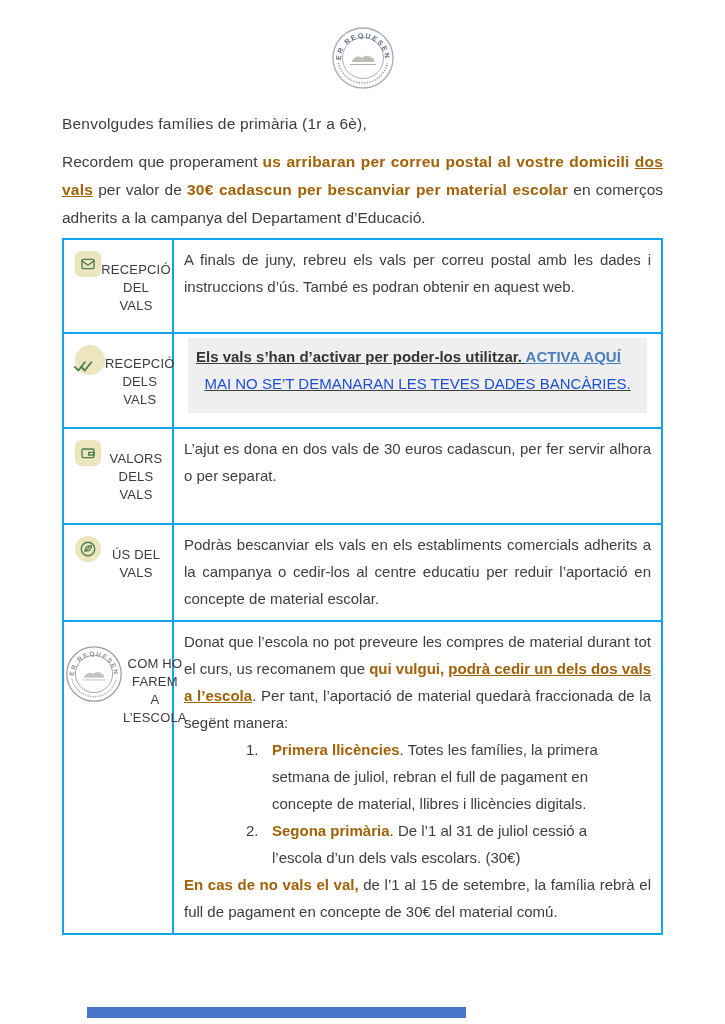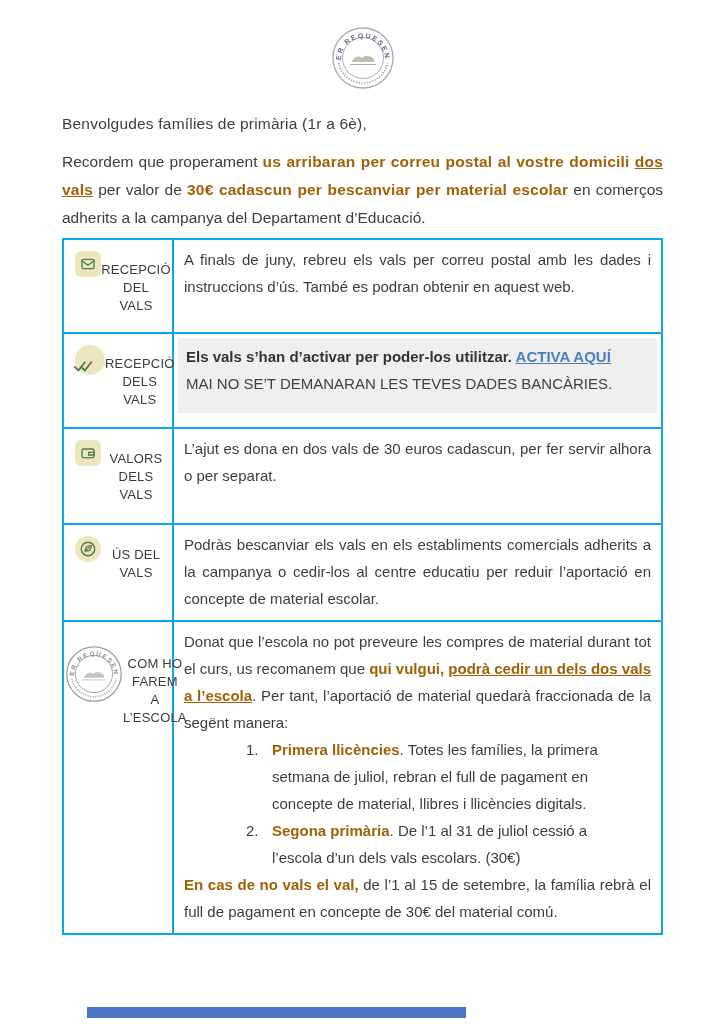--- a/index.html
+++ b/index.html
@@ -21,24 +21,24 @@
   .label-inner.top{justify-content:flex-start;padding-top:22px;}
   .icon-row{display:flex;padding-left:10px;}
   .icon-row.center{justify-content:center;padding-left:0;}
   .icon-box{width:26px;height:26px;border-radius:6px;background:#ece5bd;display:flex;align-items:center;justify-content:center;}
   .icon-circle{width:30px;height:30px;border-radius:50%;background:#ece5bd;display:flex;align-items:flex-end;justify-content:flex-start;position:relative;}
   .icon-circle svg{position:absolute;left:-3px;bottom:-1px;}
   .row-label{font-size:13px;line-height:18px;color:#3b3b3b;text-align:center;letter-spacing:.2px;margin-top:10px;}
   .row-label.bold{font-weight:400;}
   .text-cell{padding:6px 10px 8px;font-size:15px;line-height:27px;color:#3d3d3d;text-align:justify;}
   .text-cell p{margin:0;}
-  .hl-cell{padding:4px 4px 8px;}
+  .hl-cell{padding:4px 14px 8px;text-decoration:underline;}
   .highlight{background:#efefef;padding:5px 8px 16px;}
   .act-line1{margin:0 0 12px;font-weight:700;color:#333;text-align:left;}
-  .act-line2{margin:0;text-align:left;color:#404040;}
+  .act-line2{margin:0;text-align:center;color:#1d4ed8;}
   .olist{margin:0 0 0 62px;width:375px;}
   .oitem{display:flex;text-align:left;}
   .onum{flex:none;width:26px;}
   .otext{flex:1;}
   .closing{text-align:justify;}
   .blue-bar{position:absolute;left:87px;top:1007px;width:379px;height:11px;background:#4a74c8;}
   .r{letter-spacing:0;margin-top:24px;}
 </style>
 </head>
 <body>

